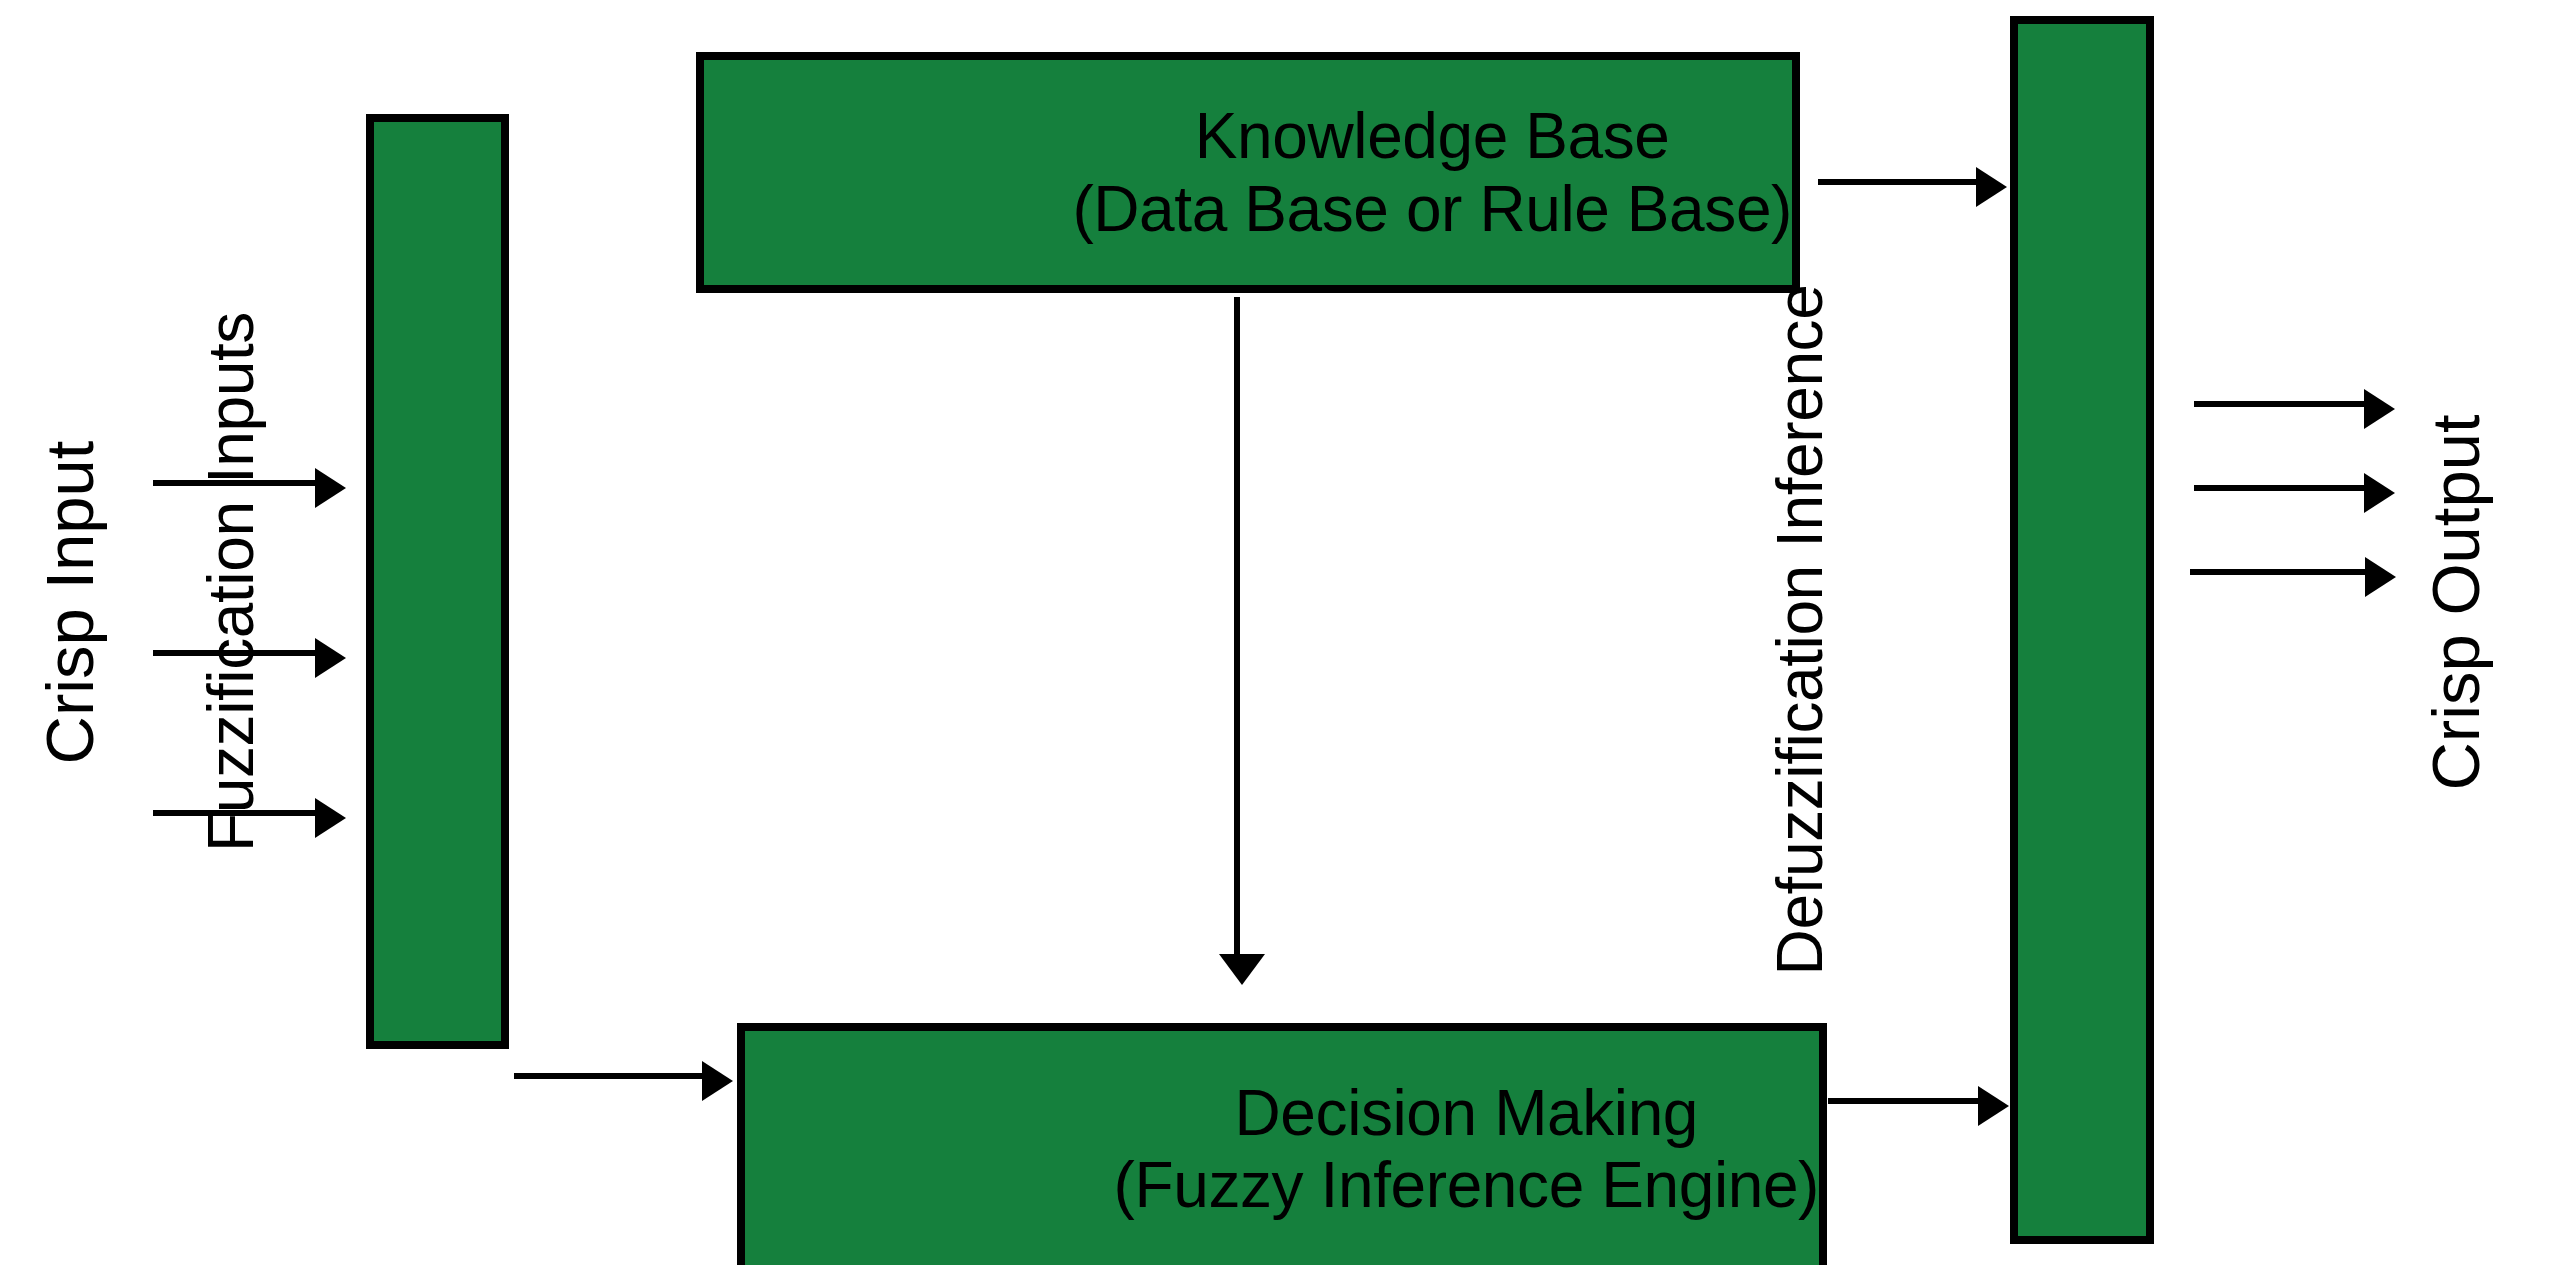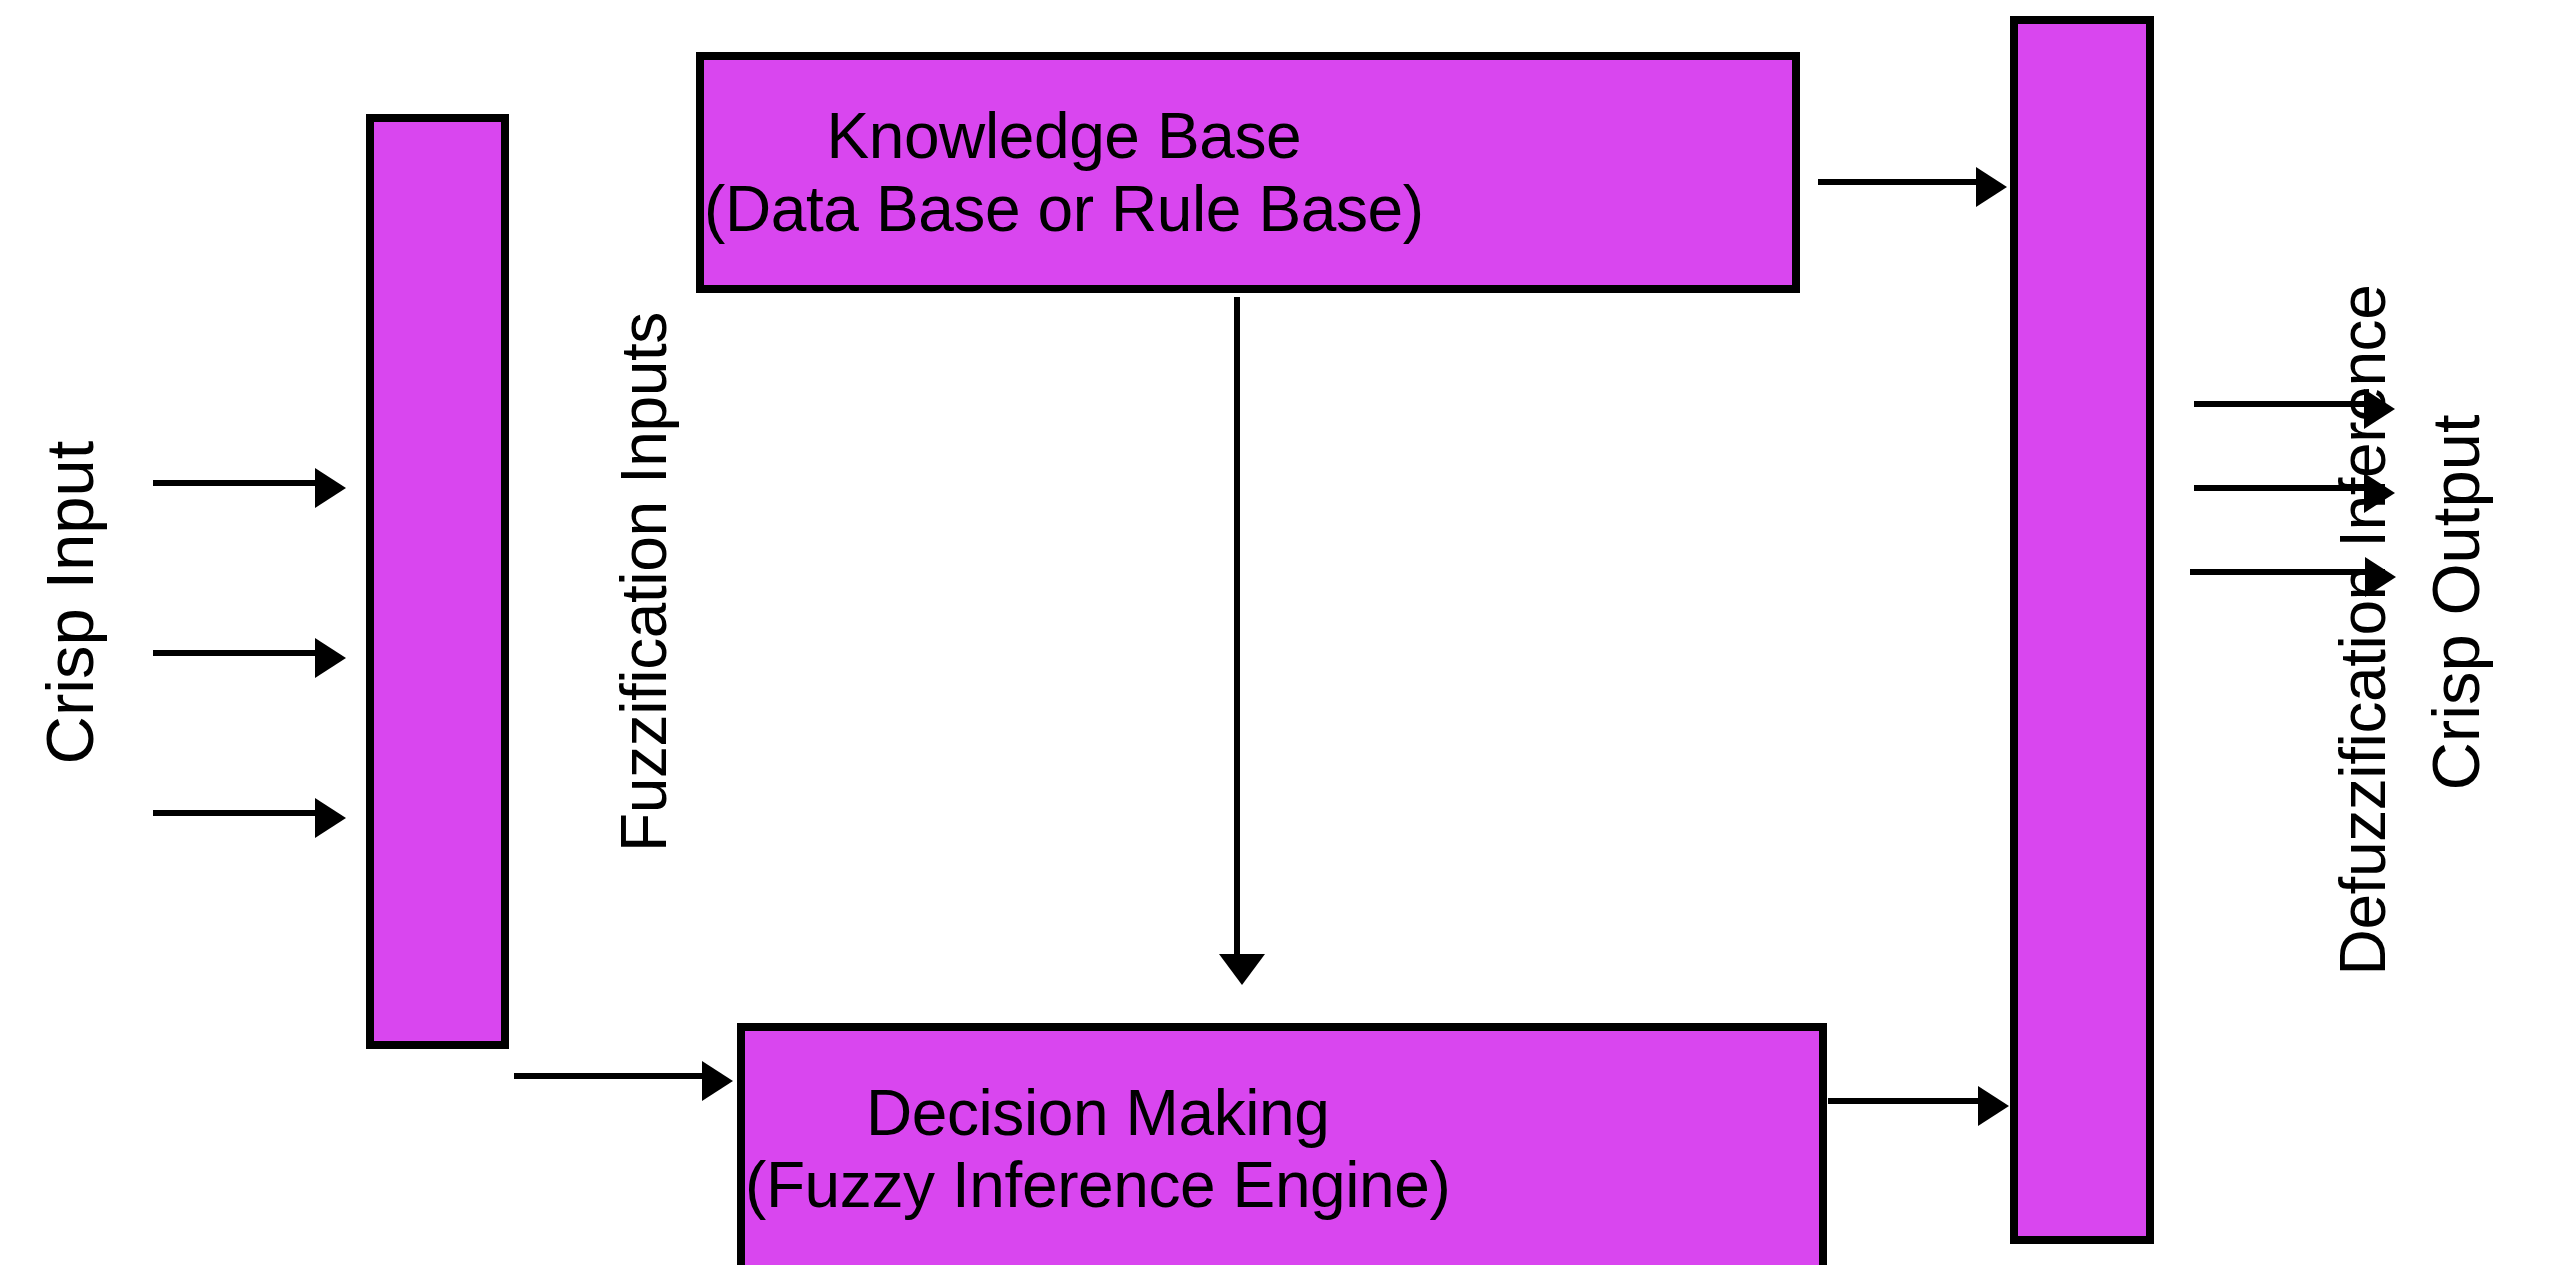--- a/index.html
+++ b/index.html
@@ -19,24 +19,24 @@
     height: 1266px;
     background: #ffffff;
     overflow: hidden;
   }
 
   
   .box {
     position: absolute;
     box-sizing: border-box;
     border: 8.6px solid #000000;
-    background: #d946ef;
+    background: #15803d;
     display: flex;
     align-items: center;
-    justify-content: flex-start;
+    justify-content: flex-end;
     text-align: center;
   }
   .box .box-text {
     font-size: 64px;
     line-height: 1.13;
     letter-spacing: -0.4px;
     white-space: pre-line;
     color: #000000;
   }
 

